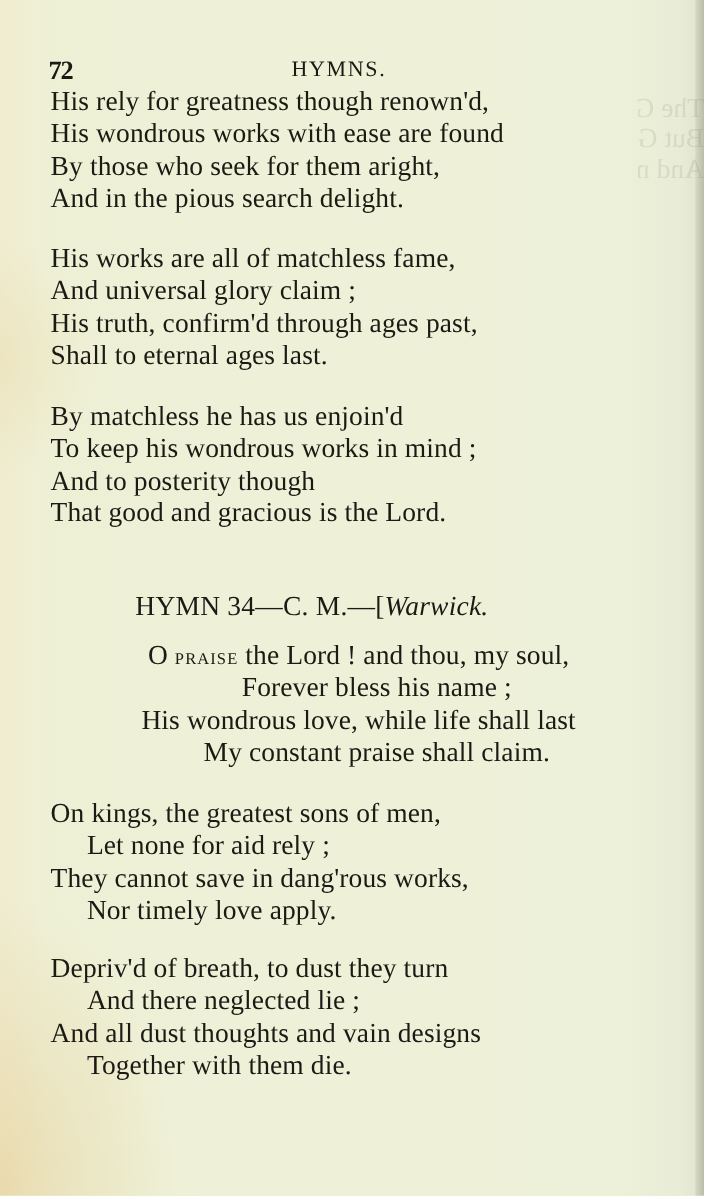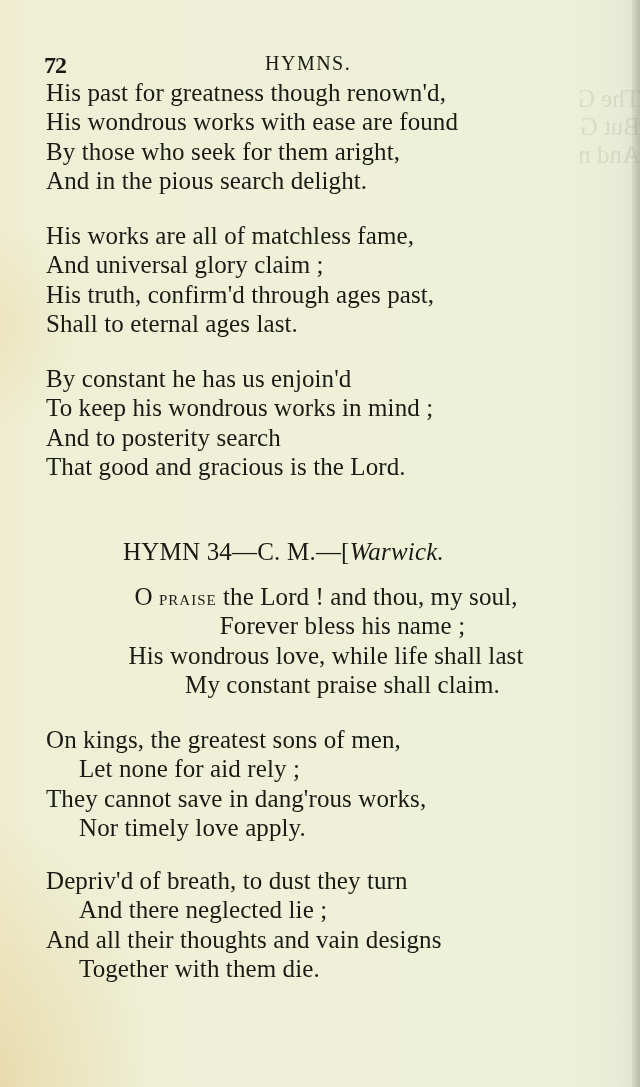--- a/index.html
+++ b/index.html
@@ -59,37 +59,37 @@
       <div>But God</div>
       <div>And make the</div>
   </div>
 
   <div class="running-head">
     <span class="page-number">72</span>
     <span class="page-title">HYMNS.</span>
   </div>
 
   <div class="verse" style="top:78px;">
-    <span class="line">His past for greatness though renown'd,</span>
+    <span class="line">His rely for greatness though renown'd,</span>
     <span class="line">His wondrous works with ease are found</span>
     <span class="line">By those who seek for them aright,</span>
     <span class="line">And in the pious search delight.</span>
   </div>
 
   <div class="verse" style="top:221px;">
     <span class="line">His works are all of matchless fame,</span>
     <span class="line">And universal glory claim ;</span>
     <span class="line">His truth, confirm'd through ages past,</span>
     <span class="line">Shall to eternal ages last.</span>
   </div>
 
   <div class="verse" style="top:364px;">
-    <span class="line">By constant he has us enjoin'd</span>
+    <span class="line">By matchless he has us enjoin'd</span>
     <span class="line">To keep his wondrous works in mind ;</span>
-    <span class="line">And to posterity search</span>
+    <span class="line">And to posterity though</span>
     <span class="line">That good and gracious is the Lord.</span>
   </div>
 
   <div class="hymn-title">
     <span>HYMN 34—C. M.—[</span><span class="tune">Warwick.</span>
   </div>
 
   <div class="verse" style="top:582px;text-align:center;">
     <span class="line"><span>O</span> <span class="small-caps">praise</span><span> the Lord !  and thou, my soul,</span></span>
     <span class="line indent">Forever bless his name ;</span>
@@ -100,16 +100,16 @@
   <div class="verse" style="top:725px;">
     <span class="line">On kings, the greatest sons of men,</span>
     <span class="line indent">Let none for aid rely ;</span>
     <span class="line">They cannot save in dang'rous works,</span>
     <span class="line indent">Nor timely love apply.</span>
   </div>
 
   <div class="verse" style="top:866px;">
     <span class="line">Depriv'd of breath, to dust they turn</span>
     <span class="line indent">And there neglected lie ;</span>
-    <span class="line">And all their thoughts and vain designs</span>
+    <span class="line">And all dust thoughts and vain designs</span>
     <span class="line indent">Together with them die.</span>
   </div>
 </div>
 
 </body></html>

